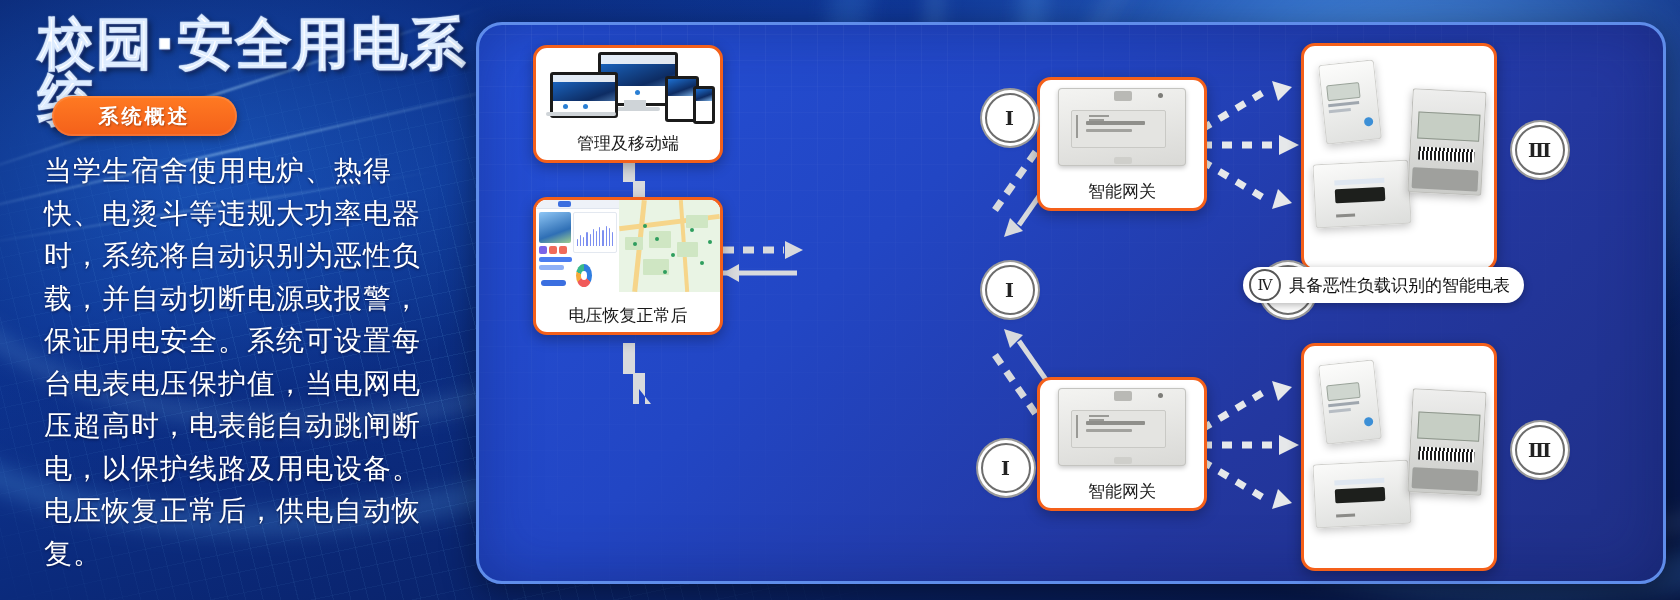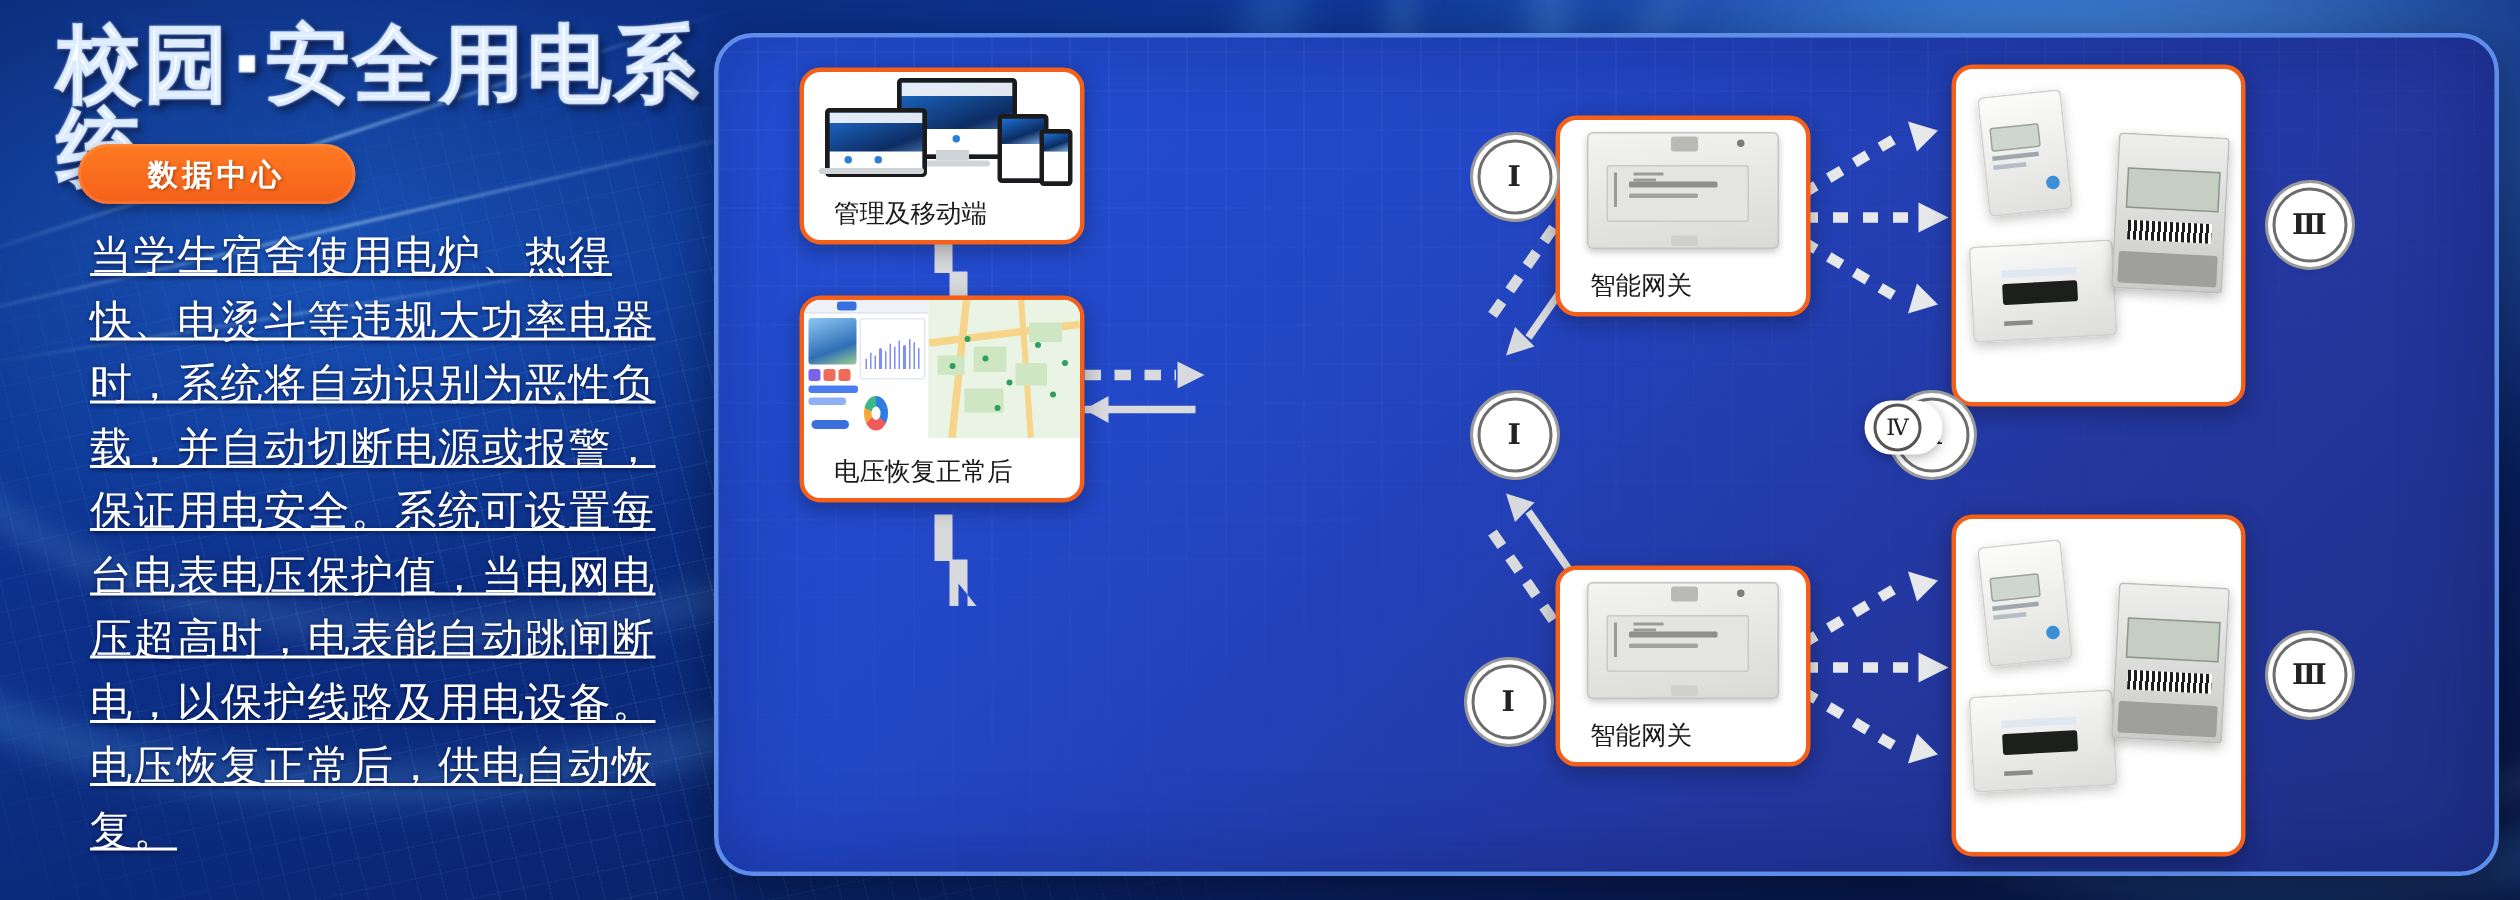--- a/index.html
+++ b/index.html
@@ -47,41 +47,41 @@
       2px 2px 0 rgba(18,40,110,.95),
       3px 3px 6px rgba(0,0,0,.55);
     -webkit-text-stroke:1px rgba(210,230,255,.75);
   }
   .pill{position:absolute;left:52px;top:96px;width:185px;height:40px;border-radius:20px;
     background:linear-gradient(180deg,#ff7a22 0%,#f4601a 100%);
     box-shadow:0 3px 8px rgba(0,0,0,.35), inset 0 0 0 2px rgba(255,255,255,.10);
     display:flex;align-items:center;justify-content:center;}
   .pill span{color:#fff;font-size:20px;font-weight:700;letter-spacing:3px;
     font-family:"DejaVu Sans","Liberation Sans",sans-serif;text-shadow:1px 1px 2px rgba(120,40,0,.55);}
-  .body-text{position:absolute;left:60px;top:150px;width:392px;
+  .body-text{position:absolute;left:44px;top:150px;width:392px;
     color:#ffffff;font-size:28px;line-height:1.52;letter-spacing:1px;
     font-family:"DejaVu Sans","Liberation Sans",sans-serif;
-    text-shadow:0 1px 3px rgba(0,10,50,.75);text-decoration:underline;}
+    text-shadow:0 1px 3px rgba(0,10,50,.75);}
 
   
   .panel{position:absolute;left:476px;top:22px;width:1184px;height:556px;border-radius:26px;
     background:linear-gradient(135deg,#2450d8 0%,#2246c4 35%,#23379f 68%,#1f2f85 100%);
     border:3px solid #5f8dea;
     box-shadow:0 8px 34px rgba(0,0,0,.42), inset 0 0 60px rgba(10,20,80,.35);}
   .panel-mesh{position:absolute;inset:0;border-radius:24px;opacity:.18;overflow:hidden;
     background-image:repeating-linear-gradient(90deg,rgba(255,255,255,.25) 0 1px,rgba(0,0,0,0) 1px 26px),
                      repeating-linear-gradient(0deg,rgba(255,255,255,.18) 0 1px,rgba(0,0,0,0) 1px 26px);
     -webkit-mask-image:linear-gradient(160deg,#000 0%,rgba(0,0,0,.2) 55%,rgba(0,0,0,0) 80%);
             mask-image:linear-gradient(160deg,#000 0%,rgba(0,0,0,.2) 55%,rgba(0,0,0,0) 80%);}
 
   
   .card{position:absolute;background:#fff;border:3px solid #f4601a;border-radius:14px;
     box-shadow:0 4px 14px rgba(0,0,0,.30);overflow:hidden;}
-  .card .cap{position:absolute;left:0;right:0;bottom:6px;text-align:left;color:#1a1a1a;
-    font-size:17px;line-height:1.15;font-family:"DejaVu Sans","Liberation Sans",sans-serif;padding-left:20px;}
+  .card .cap{position:absolute;left:0;right:0;bottom:6px;text-align:center;color:#1a1a1a;
+    font-size:17px;line-height:1.15;font-family:"DejaVu Sans","Liberation Sans",sans-serif;}
   .card .cap.two{bottom:4px;}
   .card .art{position:absolute;left:0;right:0;top:0;}
 
   
   .badge{position:absolute;width:46px;height:46px;border-radius:50%;background:#fff;
     border:2px solid #6d6d6d;box-shadow:0 0 0 3px #fff, 0 0 0 5px #9a9a9a, 0 2px 6px rgba(0,0,0,.35);
     display:flex;align-items:center;justify-content:center;z-index:8;}
   .badge i{font-style:normal;font-size:19px;font-weight:600;color:#222;letter-spacing:1px;
     font-family:"DejaVu Serif","Liberation Serif",serif;}
 
@@ -182,21 +182,21 @@
     <div class="sw sw4"></div>
     <div class="ray ray1"></div>
     <div class="ray ray2"></div>
     <div class="ray ray3"></div>
     <div class="glowTR"></div>
   </div>
 
   <div class="left">
     <div class="title">校园·安全用电系统</div>
     <div class="pill">
-      <span>数据中心</span>
+      <span>系统概述</span>
     </div>
     <div class="body-text">当学生宿舍使用电炉、热得快、电烫斗等违规大功率电器时，系统将自动识别为恶性负载，并自动切断电源或报警，保证用电安全。系统可设置每台电表电压保护值，当电网电压超高时，电表能自动跳闸断电，以保护线路及用电设备。电压恢复正常后，供电自动恢复。</div>
   </div>
 
   <div class="panel">
     <div class="panel-mesh"></div>
 
     <svg class="arrows" viewBox="0 0 1184 556" width="1184" height="556">
       <defs>
         <marker id="solidHead" markerWidth="7" markerHeight="7" refX="3.2" refY="3.5" orient="auto">
@@ -431,16 +431,17 @@
         <div class="lcd"></div>
           <div class="bc"></div>
           <div class="btm"></div>
       </div>
     </div>
 
     <div class="chip" style="left:764px;top:242px;">
       <span class="ring">
           <i>Ⅳ</i>
         </span>
+      <span class="ctxt">具备恶性负载识别的智能电表</span>
     </div>
 
   </div>
 </div>
 
 </body></html>

